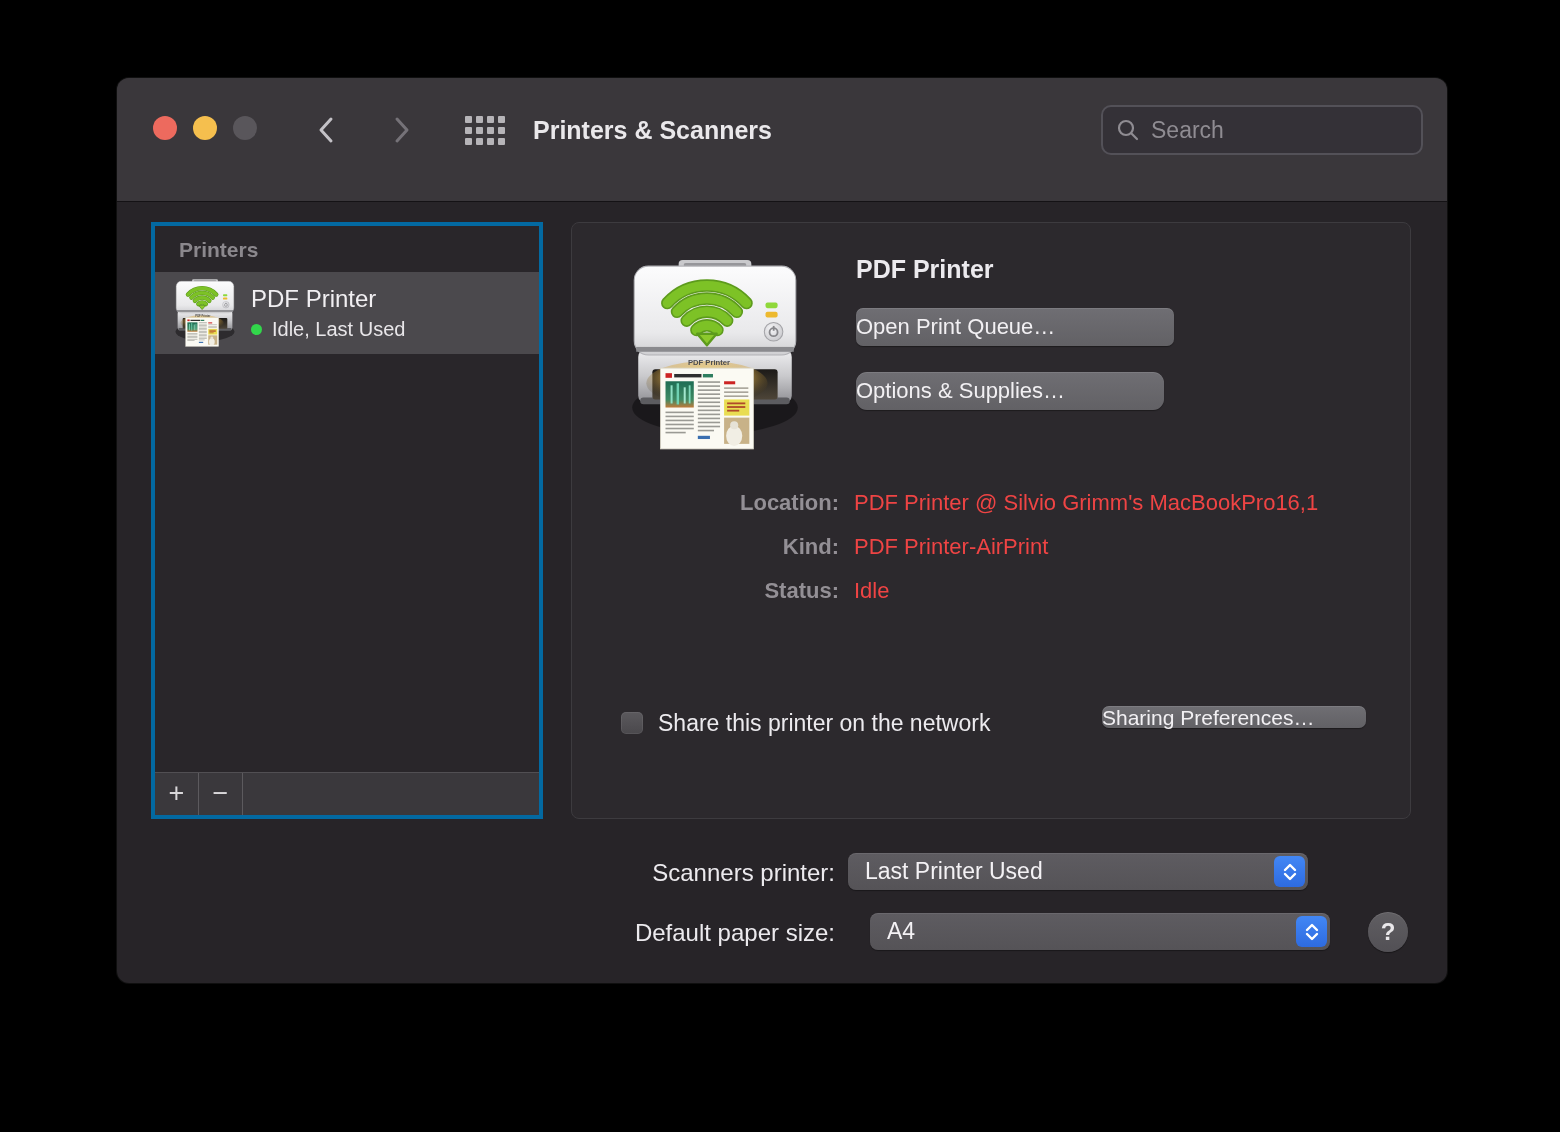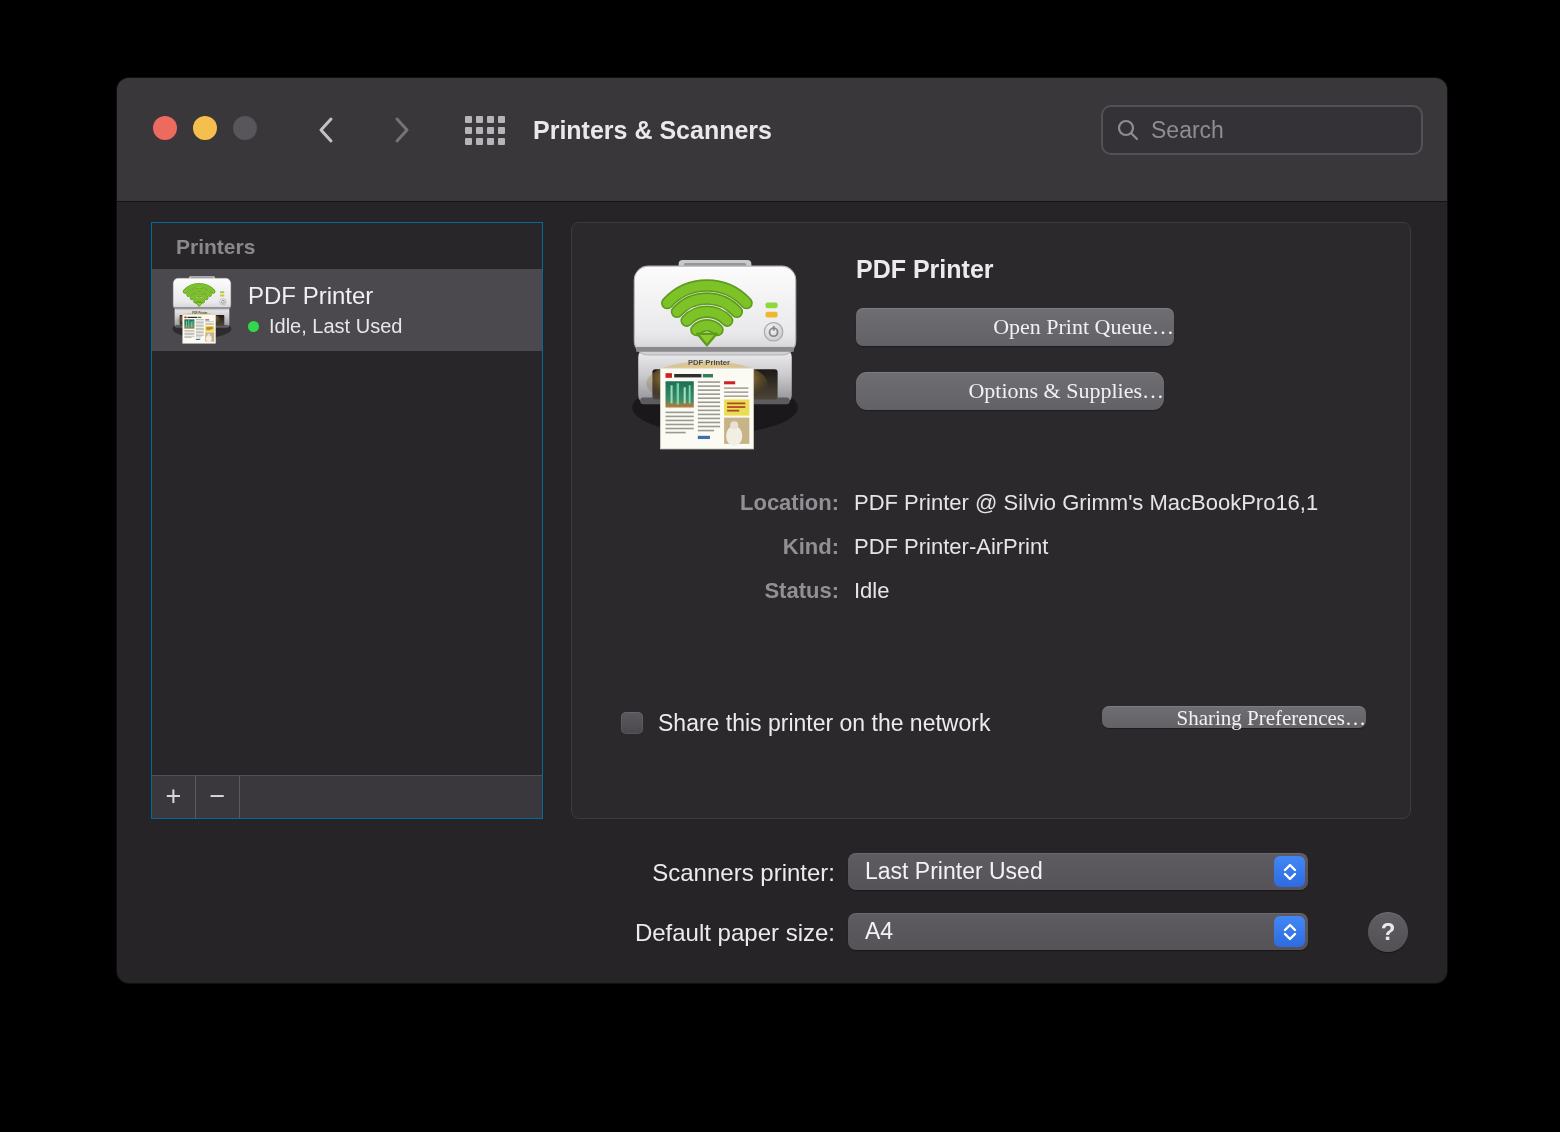--- a/index.html
+++ b/index.html
@@ -31,21 +31,21 @@
   .search { position:absolute; left:984px; top:27px; width:322px; height:50px;
             border:2px solid #535158; border-radius:10px; background:#343137;
             display:flex; align-items:center; padding:0 12px; }
   .search svg { flex:0 0 auto; margin-right:10px; }
   .search input { flex:1; background:transparent; border:none; outline:none;
                   font-size:23px; color:#eceaee; font-family:inherit; }
   .search input::placeholder { color:#8f8c92; }
 
   
   .sidebar { position:absolute; left:34px; top:144px; width:392px; height:597px;
-             background:#29262a; border:1px solid #0369a1; }
+             background:#29262a; border:4px solid #0369a1; }
   .sidebar-header { height:46px; line-height:48px; padding-left:24px;
                     color:#8b888d; font-size:21px; font-weight:bold; }
   .printer-row { height:82px; display:flex; align-items:center; background:#4b494d; }
   .row-icon { width:76px; height:72px; margin-left:12px; flex:0 0 auto; }
   .row-text { margin-left:8px; display:flex; flex-direction:column; }
   .row-name { font-size:24px; color:#f1eff2; }
   .row-status { display:flex; align-items:center; margin-top:5px; }
   .status-dot { width:11px; height:11px; border-radius:50%; background:#32d74b; margin-right:10px; }
   .row-status span.txt { font-size:20px; color:#e8e6e9; }
   .sidebar-footer { position:absolute; left:0; right:0; bottom:0; height:43px;
@@ -54,46 +54,46 @@
             color:#d9d7da; font-size:27px; font-weight:300; line-height:40px;
             text-align:center; }
 
   
   .detail { position:absolute; left:454px; top:144px; width:840px; height:597px;
             background:#2c292d; border:1px solid #3d3b3f; border-radius:8px; }
   .big-icon { position:absolute; left:42px; top:28px; width:202px; height:208px; }
   .detail-title { position:absolute; left:284px; top:32px; font-size:25px;
                   font-weight:bold; color:#eceaee; }
   .push-btn { border:none; border-radius:7px; color:#f2f0f3; font-size:22px;
-              font-family:Liberation Serif, serif; background:linear-gradient(#6f6e73,#626165);
+              font-family:Liberation Sans, sans-serif; background:linear-gradient(#6f6e73,#626165);
               box-shadow:0 1px 1px rgba(0,0,0,.35), inset 0 1px 0 rgba(255,255,255,.10);
-              text-align:right; }
+              text-align:left; }
   .btn-queue   { position:absolute; left:284px; top:85px;  width:318px; height:38px; }
   .btn-options { position:absolute; left:284px; top:149px; width:308px; height:38px;border-radius:11px; }
   .info-row { position:absolute; left:0; display:flex; font-size:22px; }
   .info-label { width:267px; text-align:right; color:#938f95; font-weight:600; }
-  .info-value { margin-left:15px; color:#e5e5e5; font-weight:500; }
+  .info-value { margin-left:15px; color:#ef4444; font-weight:500; }
   .ir-0 { top:267px; } .ir-1 { top:311px; } .ir-2 { top:355px; }
   .checkbox { position:absolute; left:49px; top:489px; width:22px; height:22px;
               border-radius:5px; background:linear-gradient(#5b595d,#4a484c);
               box-shadow:inset 0 0 0 1px rgba(255,255,255,.07); }
   .share-label { position:absolute; left:86px; top:487px; font-size:23px; color:#eceaee; }
   .btn-sharing { position:absolute; left:530px; top:483px; width:264px; height:22px;
                  font-size:21px; }
 
   
   .ctl-label { position:absolute; width:318px; text-align:right; font-size:24px;
                color:#eceaee; }
   .lbl-printer { left:400px; top:781px; }
   .lbl-paper   { left:400px; top:841px; }
   .select { position:absolute; left:731px; width:460px; height:37px; border-radius:8px;
             background:linear-gradient(#5e5c61,#555357);
             box-shadow:0 1px 1px rgba(0,0,0,.35), inset 0 1px 0 rgba(255,255,255,.08);
             display:flex; align-items:center; }
-  .sel-printer { top:775px; } .sel-paper { top:835px; }
+  .sel-printer { top:775px; } .sel-paper { top:835px;margin-left:22px; }
   .select .sel-text { margin-left:17px; font-size:23px; color:#f4f2f5; flex:1; }
   .stepper { width:31px; height:31px; margin-right:3px; border-radius:6px;
              background:linear-gradient(#4287f5,#2e6be0); display:flex;
              align-items:center; justify-content:center; }
   .help-btn { position:absolute; left:1251px; top:834px; width:40px; height:40px;
               border-radius:50%; background:linear-gradient(#605e62,#525055);
               box-shadow:0 1px 1px rgba(0,0,0,.4), inset 0 1px 0 rgba(255,255,255,.10);
               color:#eae8eb; font-size:24px; font-weight:bold; text-align:center;
               line-height:40px; }
 </style>

